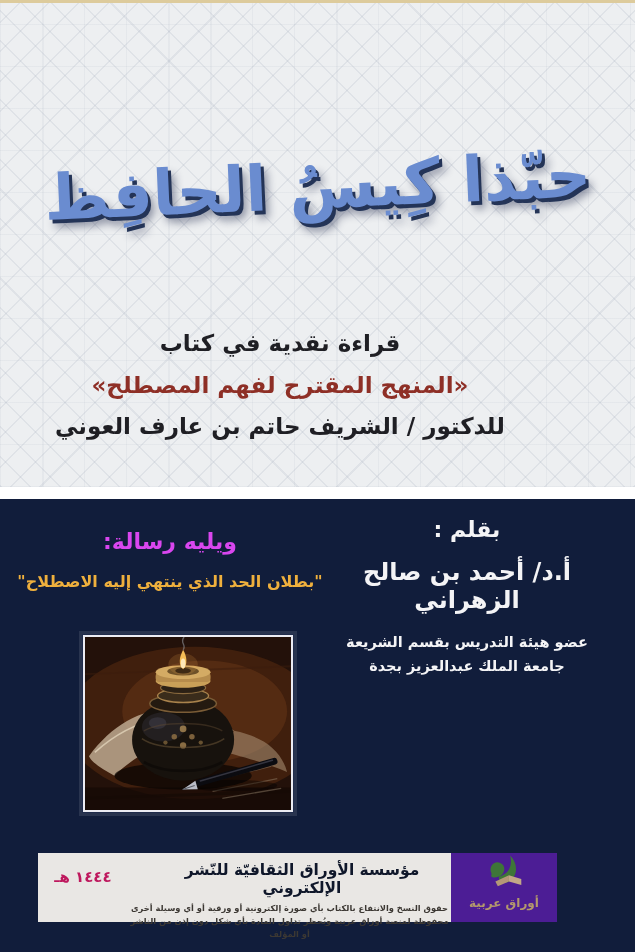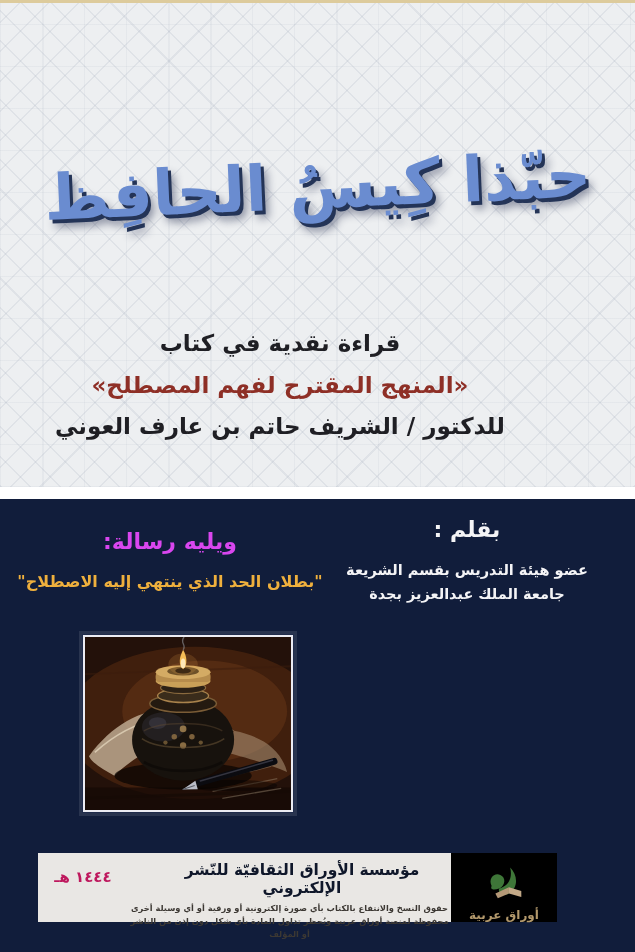--- a/index.html
+++ b/index.html
@@ -66,22 +66,22 @@
     background:#23110a;
   }
   .photo-frame svg { display:block; width:100%; height:100%; }
 
   
   .pub-bar {
     position:absolute; top:354px; left:38px; width:519px; height:69px;
     display:flex; direction:rtl; background:#e9e7e4;
   }
   .logo-box {
-    width:106px; height:69px; background:#000000;
-    display:flex; flex-direction:column; align-items:center; justify-content:flex-end;
+    width:106px; height:69px; background:#4c1d95;
+    display:flex; flex-direction:column; align-items:center; justify-content:flex-start;
   }
   .logo-text { font-size:12px; font-weight:bold; color:#b3996c; margin-top:1px; }
   .pub-center { flex:1; text-align:center; padding-top:8px; }
   .pub-title { font-size:15.5px; font-weight:bold; color:#0f172a;margin-left:25px; }
   .pub-rights { font-size:8.3px; font-weight:bold; color:#3c3833; line-height:1.55; margin-top:5px; }
   .pub-dates {
     width:90px; text-align:center; color:#be185d; font-weight:bold;
     font-size:15px; line-height:1.9; padding-top:10px;
   }
 </style>
@@ -99,20 +99,21 @@
       <p class="subtitle-line">للدكتور / الشريف حاتم بن عارف العوني</p>
     </div>
   </section>
 
   <div class="divider"></div>
 
   <section class="dark">
 
     <div class="byline">
       <p class="byline-label">بقلم :</p>
+      <p class="byline-author">أ.د/ أحمد بن صالح الزهراني</p>
       <p class="byline-affil1">عضو هيئة التدريس بقسم الشريعة</p>
       <p class="byline-affil2">جامعة الملك عبدالعزيز بجدة</p>
     </div>
 
     <div class="appendix">
       <p class="appendix-label">ويليه رسالة:</p>
       <p class="appendix-title">"بطلان الحد الذي ينتهي إليه الاصطلاح"</p>
     </div>
 
     <figure class="photo-frame">

